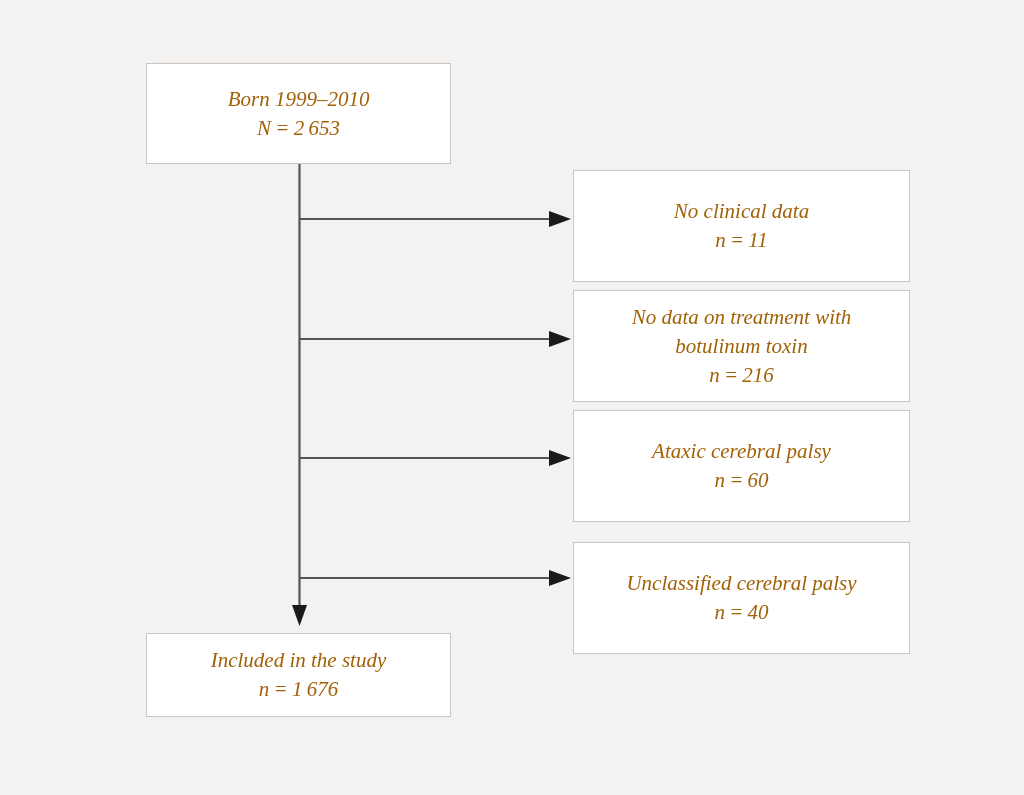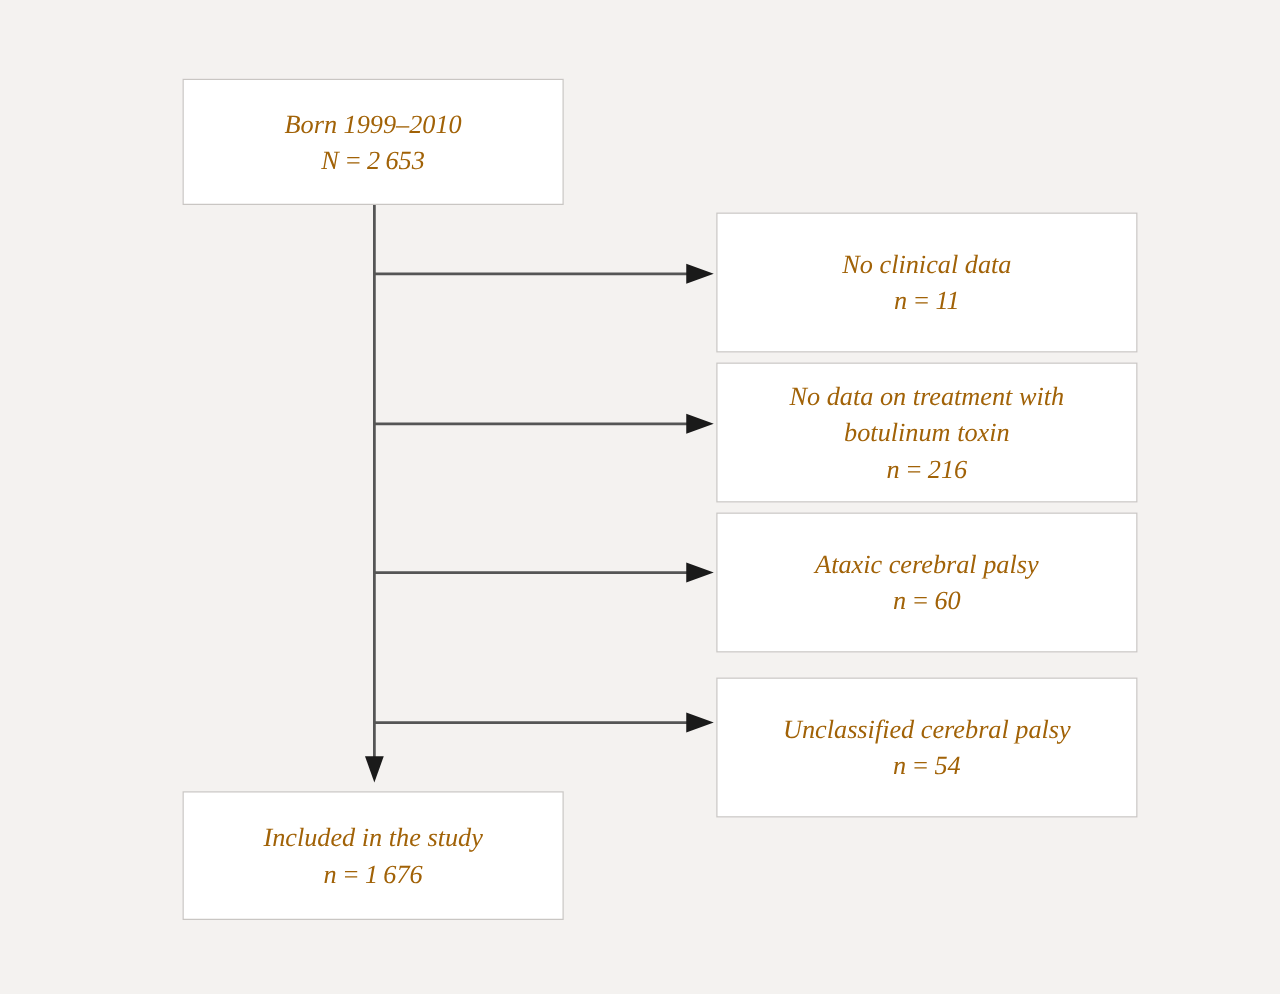--- a/index.html
+++ b/index.html
@@ -49,21 +49,21 @@
   .node-born {
     left: 146px;
     top: 63px;
     width: 305px;
     height: 101px;
   }
   .node-included {
     left: 146px;
     top: 633px;
     width: 305px;
-    height: 103px;
+    height: 84px;
   }
   
   .node-excl {
     left: 573px;
     width: 337px;
     height: 112px;
   }
   .node-excl-0 { top: 170px; }
   .node-excl-1 { top: 290px; }
   .node-excl-2 { top: 410px; }
@@ -109,21 +109,21 @@
     <span class="line">n = 216</span>
   </div>
 
   <div class="node node-excl node-excl-2">
     <span class="line">Ataxic cerebral palsy</span>
     <span class="line">n = 60</span>
   </div>
 
   <div class="node node-excl node-excl-3">
     <span class="line">Unclassified cerebral palsy</span>
-    <span class="line">n = 54</span>
+    <span class="line">n = 40</span>
   </div>
 
   <div class="node node-included">
     <span class="line">Included in the study</span>
     <span class="line">n = 1 676</span>
   </div>
 
 </div>
 
 </body></html>

